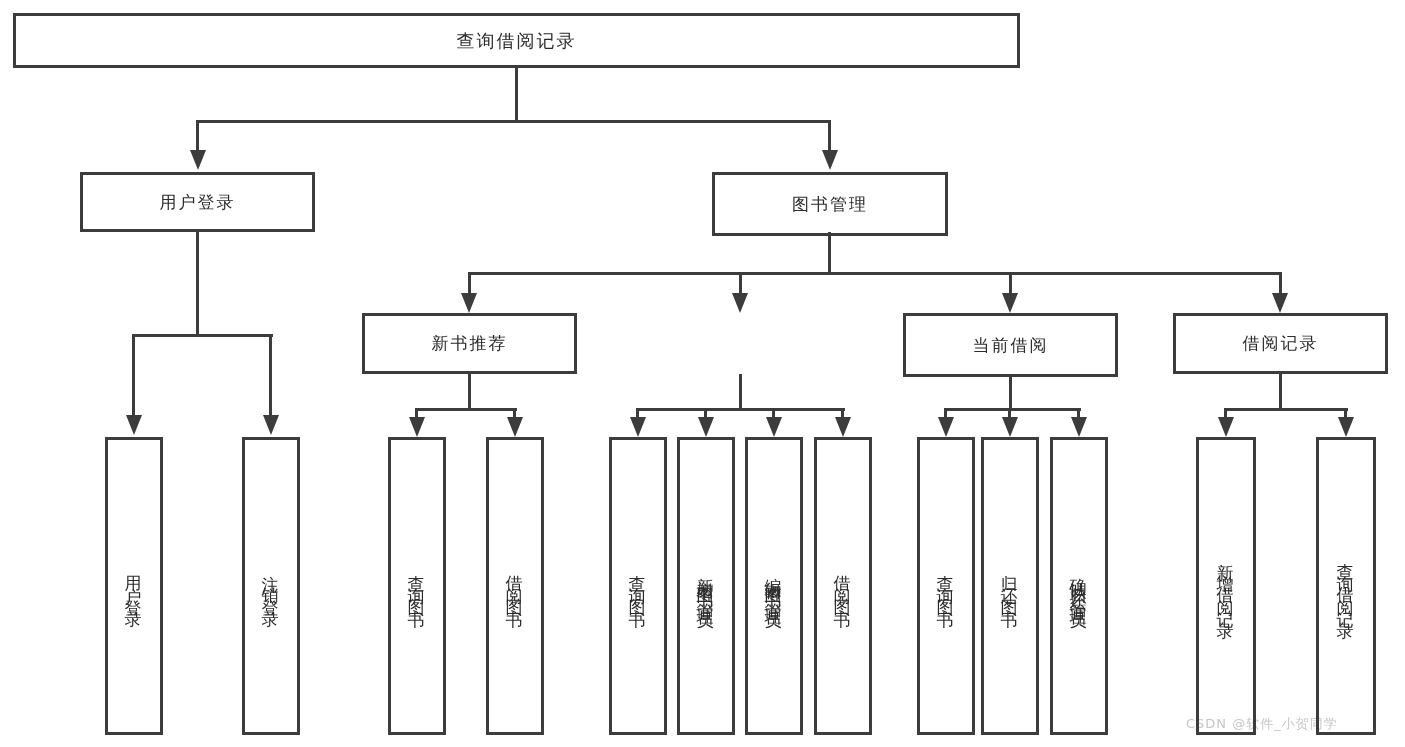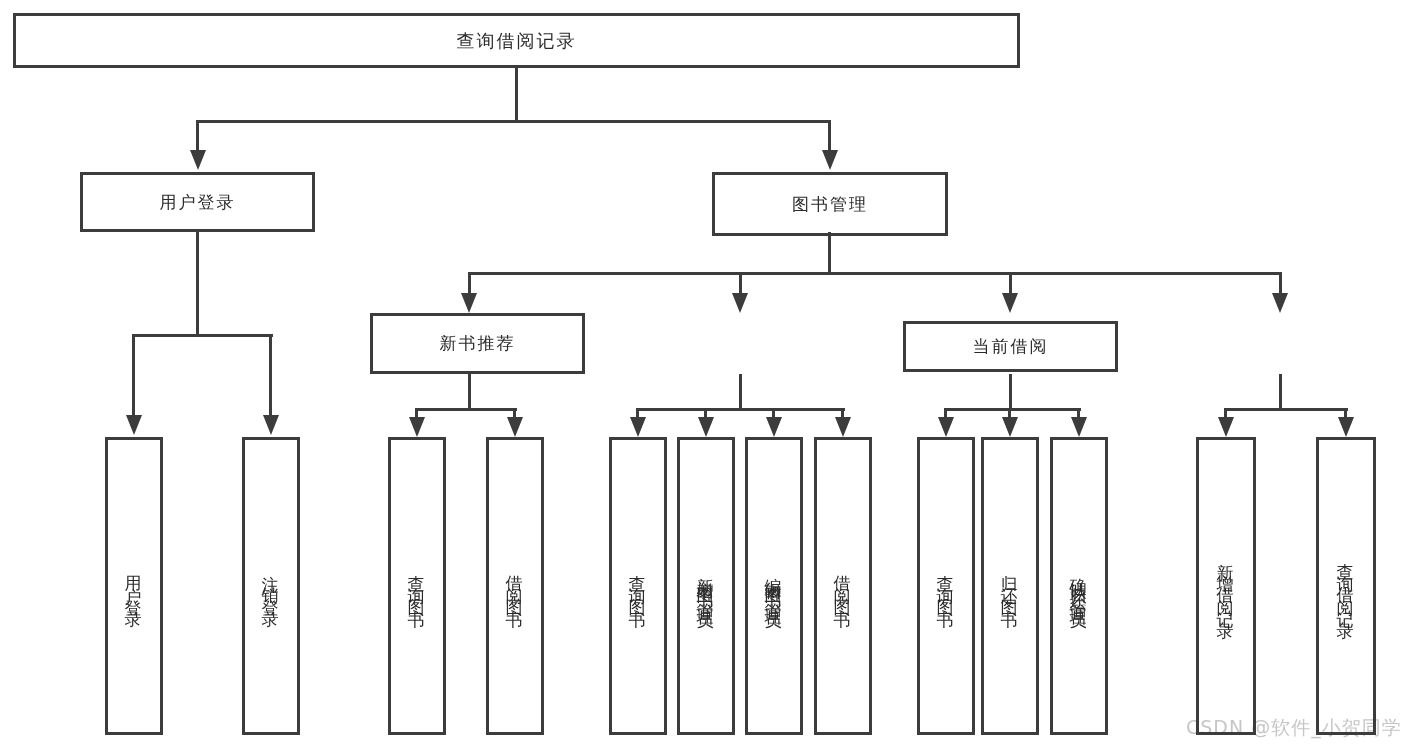--- a/index.html
+++ b/index.html
@@ -42,21 +42,21 @@
     height: 0;
     border-left: 8px solid transparent;
     border-right: 8px solid transparent;
     border-top: 20px solid #3c3c3c;
     z-index: 2;
   }
   .watermark {
     position: absolute;
     left: 1186px;
     top: 715px;
-    font-size: 19px;
+    font-size: 13px;
     letter-spacing: 1px;
     color: #c6c6c6;
     z-index: 1;
     white-space: nowrap;
   }
 </style>
 </head>
 <body>
 
 <div id="canvas">
@@ -92,25 +92,28 @@
   <div class="line" style="left:468px; top:272px; width:813px; height:3px;"></div>
   <div class="line" style="left:468px; top:272px; width:3px; height:23px;"></div>
   <div class="arrow" style="left:461px; top:293px;"></div>
   <div class="line" style="left:739px; top:272px; width:3px; height:23px;"></div>
   <div class="arrow" style="left:732px; top:293px;"></div>
   <div class="line" style="left:1009px; top:272px; width:3px; height:23px;"></div>
   <div class="arrow" style="left:1002px; top:293px;"></div>
   <div class="line" style="left:1279px; top:272px; width:3px; height:23px;"></div>
   <div class="arrow" style="left:1272px; top:293px;"></div>
 
-  <div class="box hbox" style="left:362px; top:313px; width:215px; height:61px;margin-left:8px;">
+  <div class="box hbox" style="left:362px; top:313px; width:215px; height:61px;">
     <span>新书推荐</span>
   </div>
-  <div class="box hbox" style="left:903px; top:321px; width:215px; height:51px;align-items:center;">
+  <div class="box hbox" style="left:903px; top:313px; width:215px; height:64px;align-items:center;">
     <span>当前借阅</span>
+  </div>
+  <div class="box hbox" style="left:1173px; top:313px; width:215px; height:61px;">
+    <span>借阅记录</span>
   </div>
 
   <div class="line" style="left:468px; top:374px; width:3px; height:36px;"></div>
   <div class="line" style="left:415px; top:408px; width:102px; height:3px;"></div>
   <div class="line" style="left:415px; top:408px; width:3px; height:11px;"></div>
   <div class="arrow" style="left:409px; top:417px;"></div>
   <div class="line" style="left:513px; top:408px; width:3px; height:11px;"></div>
   <div class="arrow" style="left:507px; top:417px;"></div>
 
   <div class="line" style="left:739px; top:374px; width:3px; height:36px;"></div>

